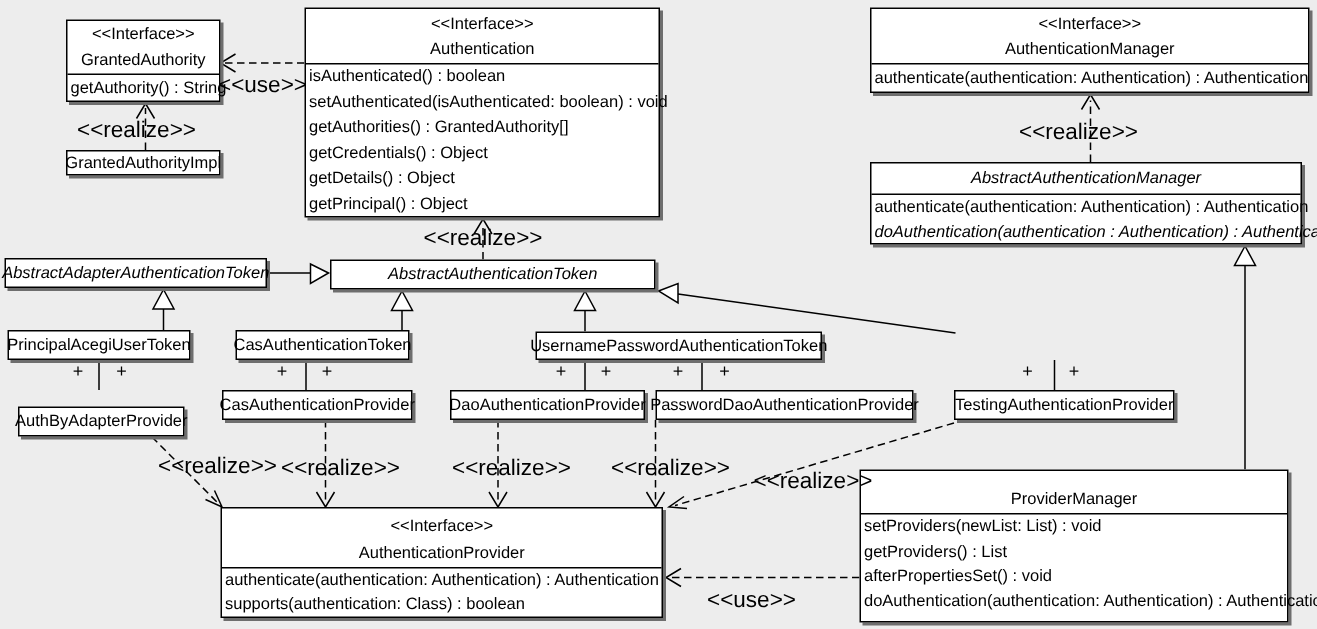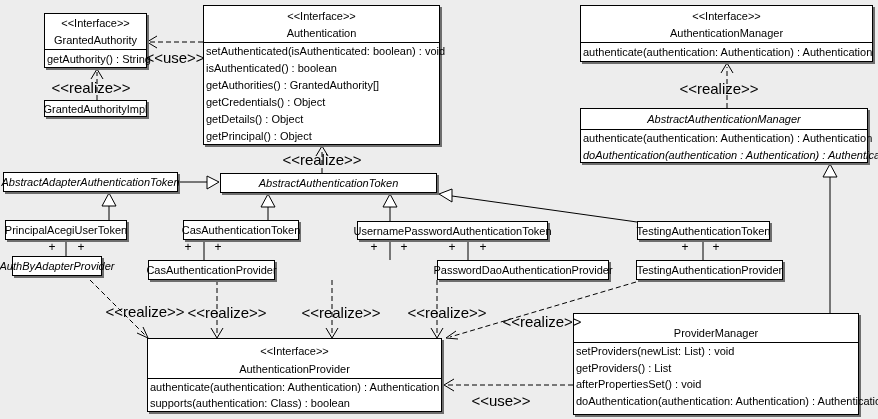--- a/index.html
+++ b/index.html
@@ -147,22 +147,22 @@
   <div id="b-granted-authority-impl" class="uml-box name-only" style="left:44px;top:100px;width:103px;height:17px;">
     <span>GrantedAuthorityImpl</span>
   </div>
 
   <div id="b-authentication" class="uml-box" style="left:203px;top:5px;width:237px;height:140px;">
     <div class="box-title">
       <div class="line">&lt;&lt;Interface&gt;&gt;</div>
       <div class="line">Authentication</div>
     </div>
     <div class="box-methods">
+      <div class="mrow">isAuthenticated() : boolean</div>
       <div class="mrow">setAuthenticated(isAuthenticated: boolean) : void</div>
-      <div class="mrow">isAuthenticated() : boolean</div>
       <div class="mrow">getAuthorities() : GrantedAuthority[]</div>
       <div class="mrow">getCredentials() : Object</div>
       <div class="mrow">getDetails() : Object</div>
       <div class="mrow">getPrincipal() : Object</div>
     </div>
   </div>
 
   <div id="b-authentication-manager" class="uml-box" style="left:580px;top:5px;width:293px;height:57px;">
     <div class="box-title">
       <div class="line">&lt;&lt;Interface&gt;&gt;</div>
@@ -188,40 +188,40 @@
   </div>
 
   <div class="uml-box name-only it" style="left:220px;top:173px;width:217px;height:20px;">
     <span>AbstractAuthenticationToken</span>
   </div>
 
   <div class="uml-box name-only" style="left:5px;top:220px;width:122px;height:20px;">
     <span>PrincipalAcegiUserToken</span>
   </div>
 
-  <div class="uml-box name-only" style="left:157px;top:220px;width:116px;height:20px;margin-left:26px;">
+  <div class="uml-box name-only" style="left:157px;top:220px;width:116px;height:20px;">
     <span>CasAuthenticationToken</span>
   </div>
 
   <div class="uml-box name-only" style="left:357px;top:221px;width:191px;height:19px;">
     <span>UsernamePasswordAuthenticationToken</span>
   </div>
 
-  <div class="uml-box name-only" style="left:637px;top:221px;width:133px;height:19px;">
-    <span>TestingAuthenticationToken</span>
-  </div>
-
-  <div class="uml-box name-only" style="left:12px;top:256px;width:90px;height:20px;font-style:italic;">
+
+  <div class="uml-box name-only" style="left:12px;top:271px;width:111px;height:20px;">
     <span>AuthByAdapterProvider</span>
   </div>
 
   <div class="uml-box name-only" style="left:148px;top:260px;width:127px;height:20px;">
     <span>CasAuthenticationProvider</span>
   </div>
 
+  <div class="uml-box name-only" style="left:300px;top:260px;width:130px;height:20px;">
+    <span>DaoAuthenticationProvider</span>
+  </div>
 
   <div class="uml-box name-only" style="left:437px;top:260px;width:172px;height:20px;">
     <span>PasswordDaoAuthenticationProvider</span>
   </div>
 
   <div class="uml-box name-only" style="left:636px;top:260px;width:147px;height:20px;">
     <span>TestingAuthenticationProvider</span>
   </div>
 
   <div id="b-authentication-provider" class="uml-box" style="left:147px;top:338px;width:295px;height:74px;">

